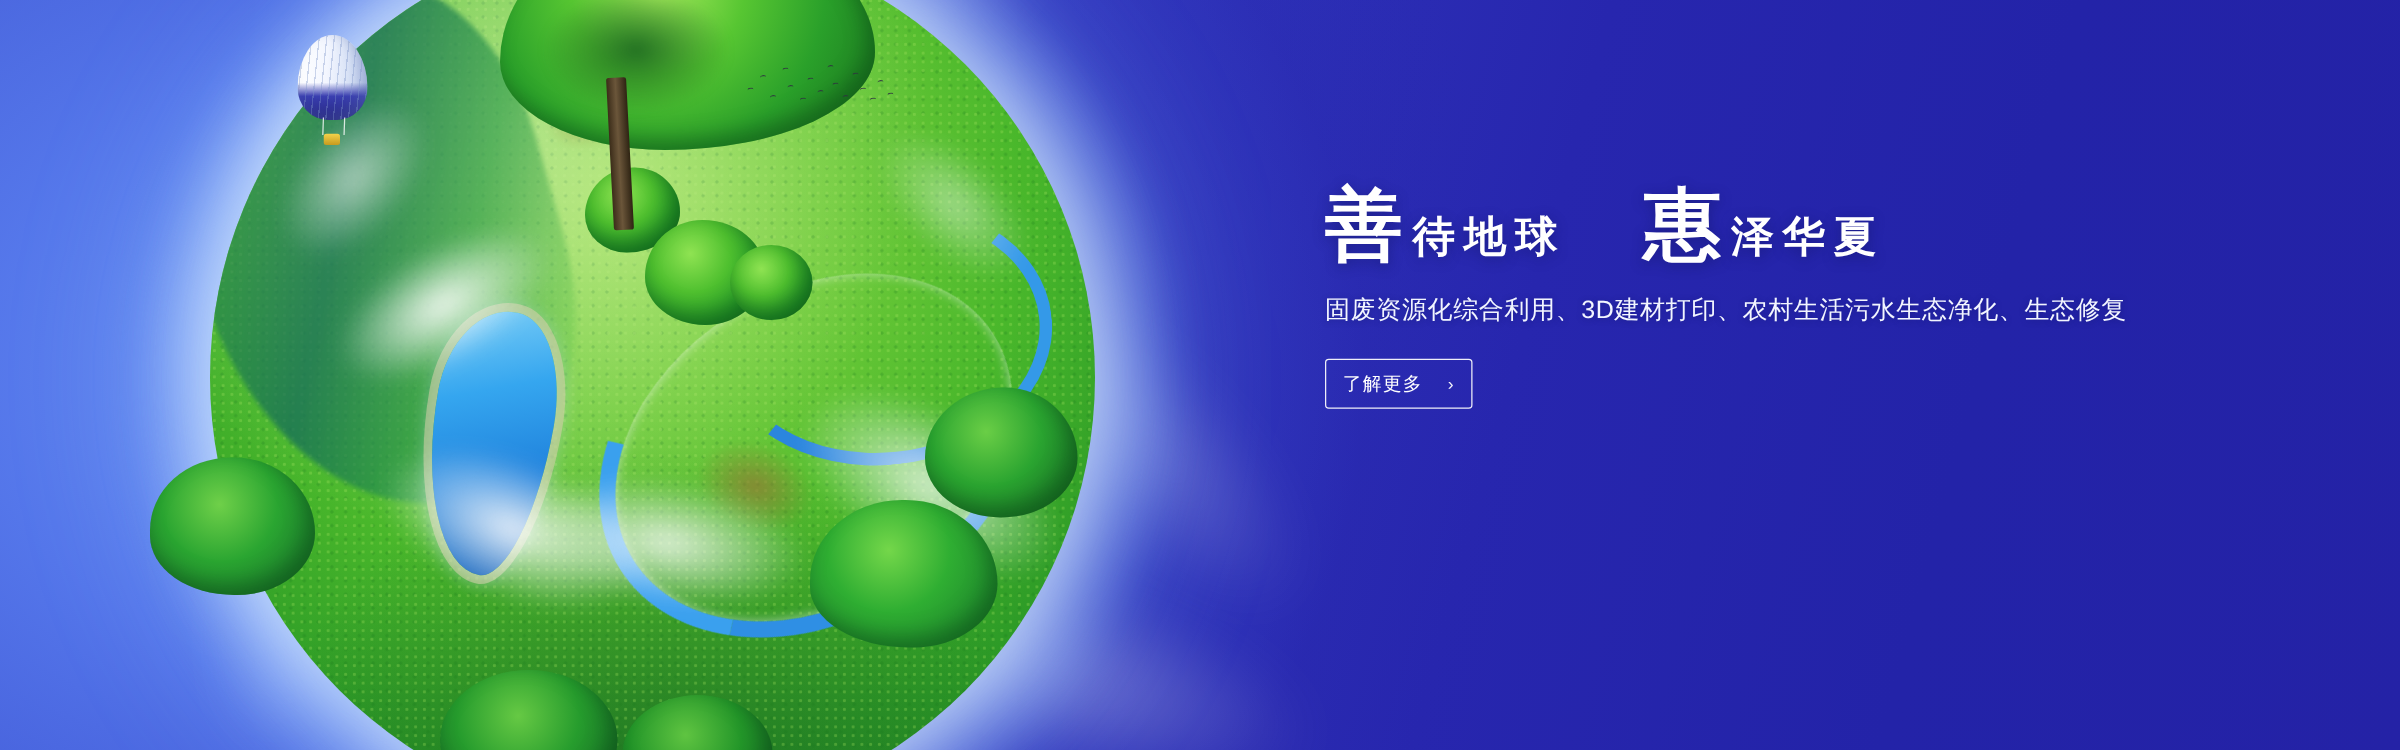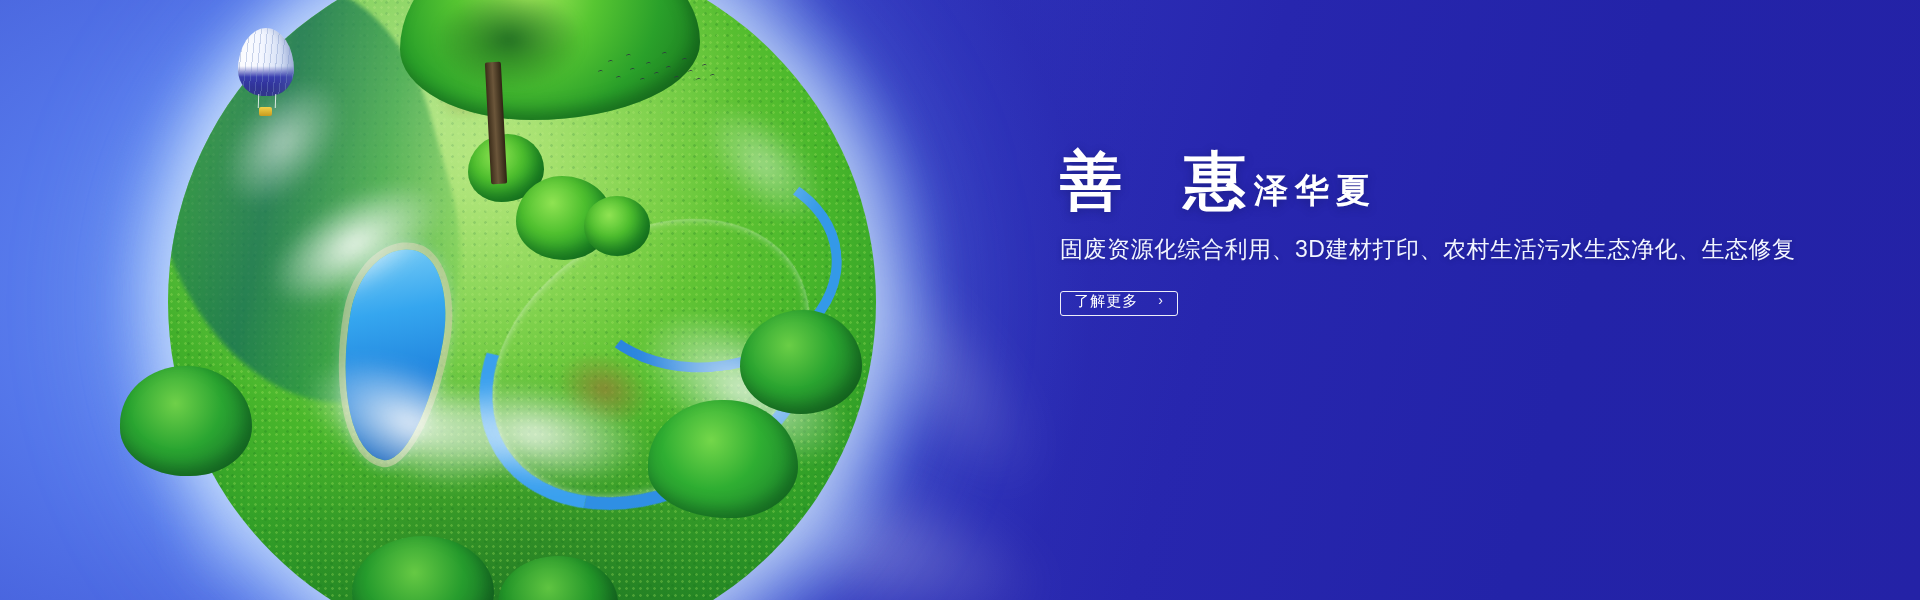--- a/index.html
+++ b/index.html
@@ -324,35 +324,36 @@
     margin-top: 24px;
     font-size: 27px;
     font-weight: 400;
     letter-spacing: 8px;
     white-space: nowrap;
     text-shadow: 0 1px 6px rgba(15,20,90,.40);
   }
 
   .tagline {
     margin-top: 20px;
-    font-size: 23px;
+    font-size: 20px;
     font-weight: 400;
     letter-spacing: .5px;
     white-space: nowrap;
     color: #f2f5ff;
     text-shadow: 0 1px 5px rgba(15,20,90,.40);
   }
 
   .more-btn {
     margin-top: 26px;
     display: inline-flex;
+    align-items: center;
     justify-content: center;
     gap: 20px;
     width: 118px;
-    height: 25px;
+    height: 40px;
     border: 1px solid rgba(255,255,255,.92);
     border-radius: 3px;
     background: transparent;
     color: #ffffff;
     font-size: 15px;
     letter-spacing: 1px;
     font-family: "Liberation Sans", "DejaVu Sans", sans-serif;
     cursor: pointer;
     padding: 0;
   }
@@ -452,20 +453,21 @@
     <span style="left:92px; top:22px;"></span>
     <span style="left:100px;top:30px;"></span>
     <span style="left:106px;top:16px;"></span>
     <span style="left:114px;top:26px;"></span>
   </div>
 
   <div class="copy">
 
     <div class="headline">
       <span class="big">善</span>
+      <span class="small">待地球</span>
       <span class="gap"></span>
       <span class="big">惠</span>
       <span class="small">泽华夏</span>
     </div>
 
 
     <div class="tagline">固废资源化综合利用、3D建材打印、农村生活污水生态净化、生态修复</div>
 
     <button class="more-btn">
       <span>了解更多</span>

